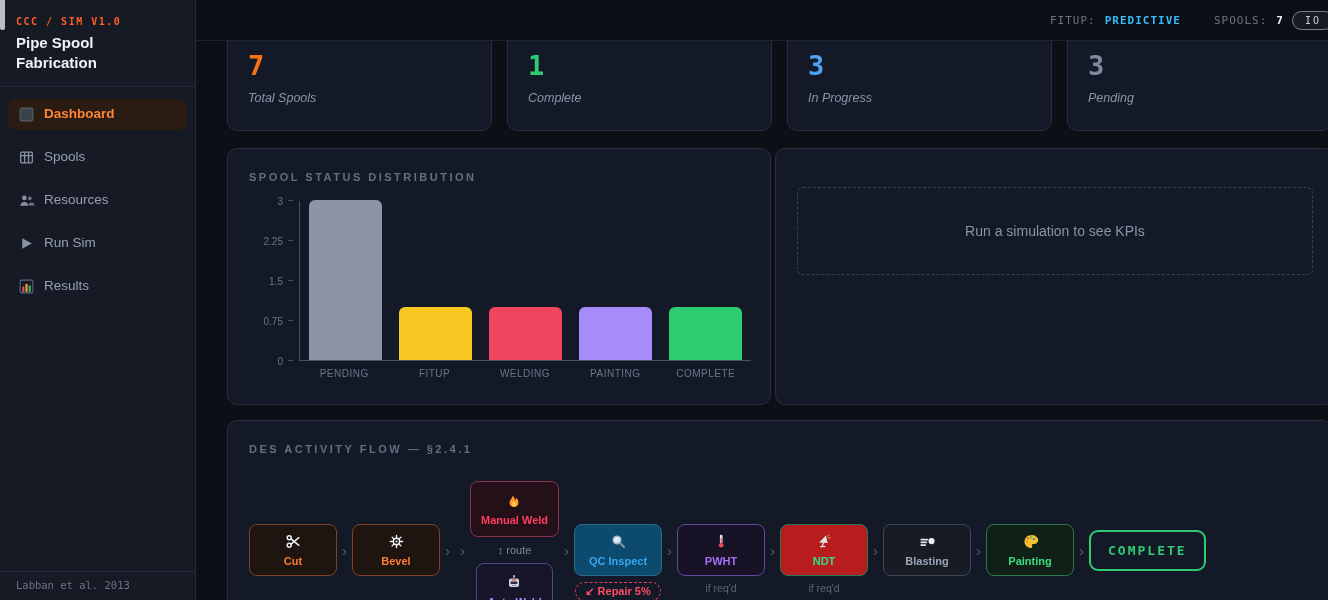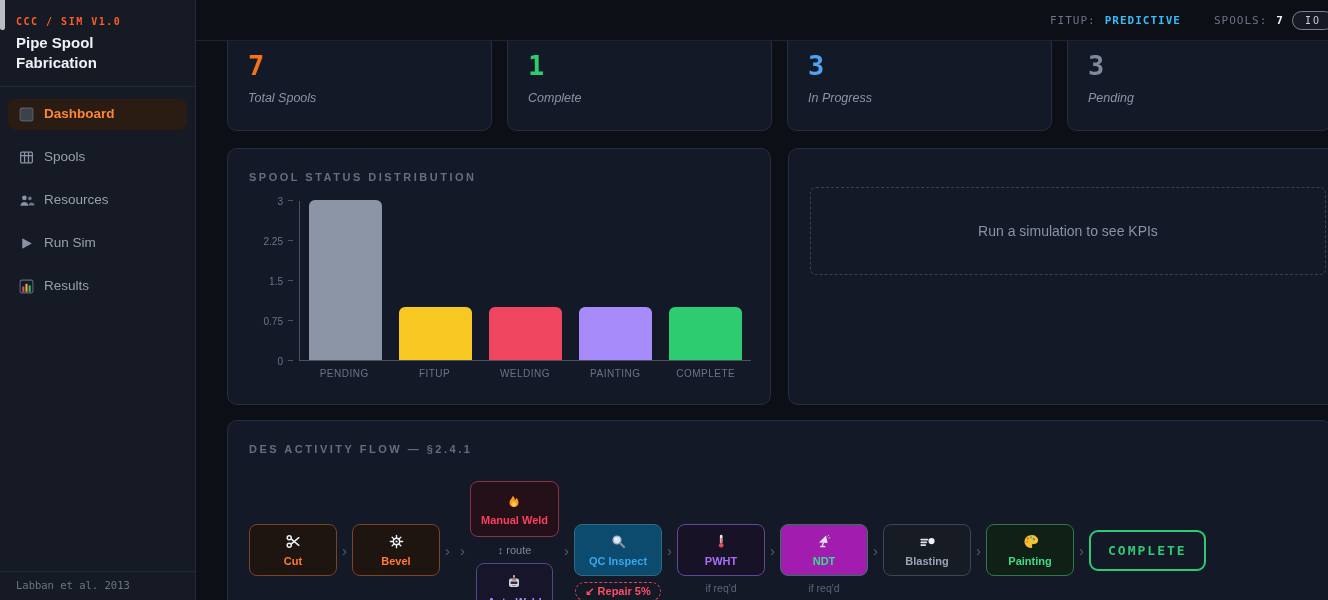--- a/index.html
+++ b/index.html
@@ -65,21 +65,21 @@
   
   .stats-row { display:flex; gap:15px; }
   .stat-card {
     width:265px; flex:0 0 265px; height:104px; background:#141927;
     border:1px solid #262e3f; border-radius:10px; padding:14px 20px 0 20px;
   }
   .stat-value { font-family:"DejaVu Sans Mono", monospace; font-size:27px; font-weight:bold; margin-top:8px; }
   .stat-label { font-size:12.5px; color:#8a93a5; margin-top:10px;font-style:italic; }
 
   
-  .row2 { display:flex; gap:17px; margin-top:17px; }
+  .row2 { display:flex; gap:4px; margin-top:17px; }
   .panel { background:#141927; border:1px solid #262e3f; border-radius:10px; }
   .panel-title { font-size:11px; font-weight:bold; letter-spacing:2.5px; color:#646e80; }
   .chart-panel { width:544px; flex:0 0 544px; height:257px; padding:22px 21px; }
   .kpi-panel { width:560px; flex:0 0 560px; height:257px; padding:22px 21px; }
   .kpi-empty {
     margin-top:16px; height:88px; border:1px dashed #39414f; border-radius:6px;
     display:flex; align-items:center; justify-content:center;
     color:#8a93a5; font-size:14px;
   }
 
@@ -109,21 +109,21 @@
     border-radius:8px; border:1px solid; padding:8px 10px;
     min-width:88px; height:52px; font-size:11px; font-weight:bold;
   }
   .node .icon { width:17px; height:17px; display:flex; }
   .n-cut, .n-bevel { border-color:#7a4527; background:#1e1510; color:#ff7a33; }
   .n-fitup { border-color:#97842e; background:#1d1a10; color:#f5c518; }
   .n-manual { border-color:#8a3348; background:#241018; color:#ff3d5e; }
   .n-auto { border-color:#4f4a85; background:#17152a; color:#a98ef5; }
   .n-qc { border-color:#2e6b85; background:#0c4a6e; color:#38a8f0; }
   .n-pwht { border-color:#5f4a9a; background:#171226; color:#a86ef5; }
-  .n-ndt { border-color:#2a7a55; background:#a21caf; color:#2ee08a; }
+  .n-ndt { border-color:#2a7a55; background:#b91c1c; color:#2ee08a; }
   .n-blast { border-color:#3e4759; background:#161b24; color:#9aa5b8; }
   .n-paint { border-color:#2f7a4a; background:#102016; color:#3ddc84; }
   .node-sm { min-width:72px; height:56px; padding:6px 10px; }
   .weld-col { display:flex; flex-direction:column; align-items:center; gap:7px; }
   .route-label { font-size:11px; color:#7d8798; }
   .sub-group { position:relative; display:flex; flex-direction:column; align-items:center; }
   .sub-below { position:absolute; top:calc(100% + 6px); white-space:nowrap; }
   .repair-badge {
     border:1px dashed #e0405a; border-radius:10px; padding:2px 9px;
     color:#ff4d66; font-size:11px; font-weight:bold;

